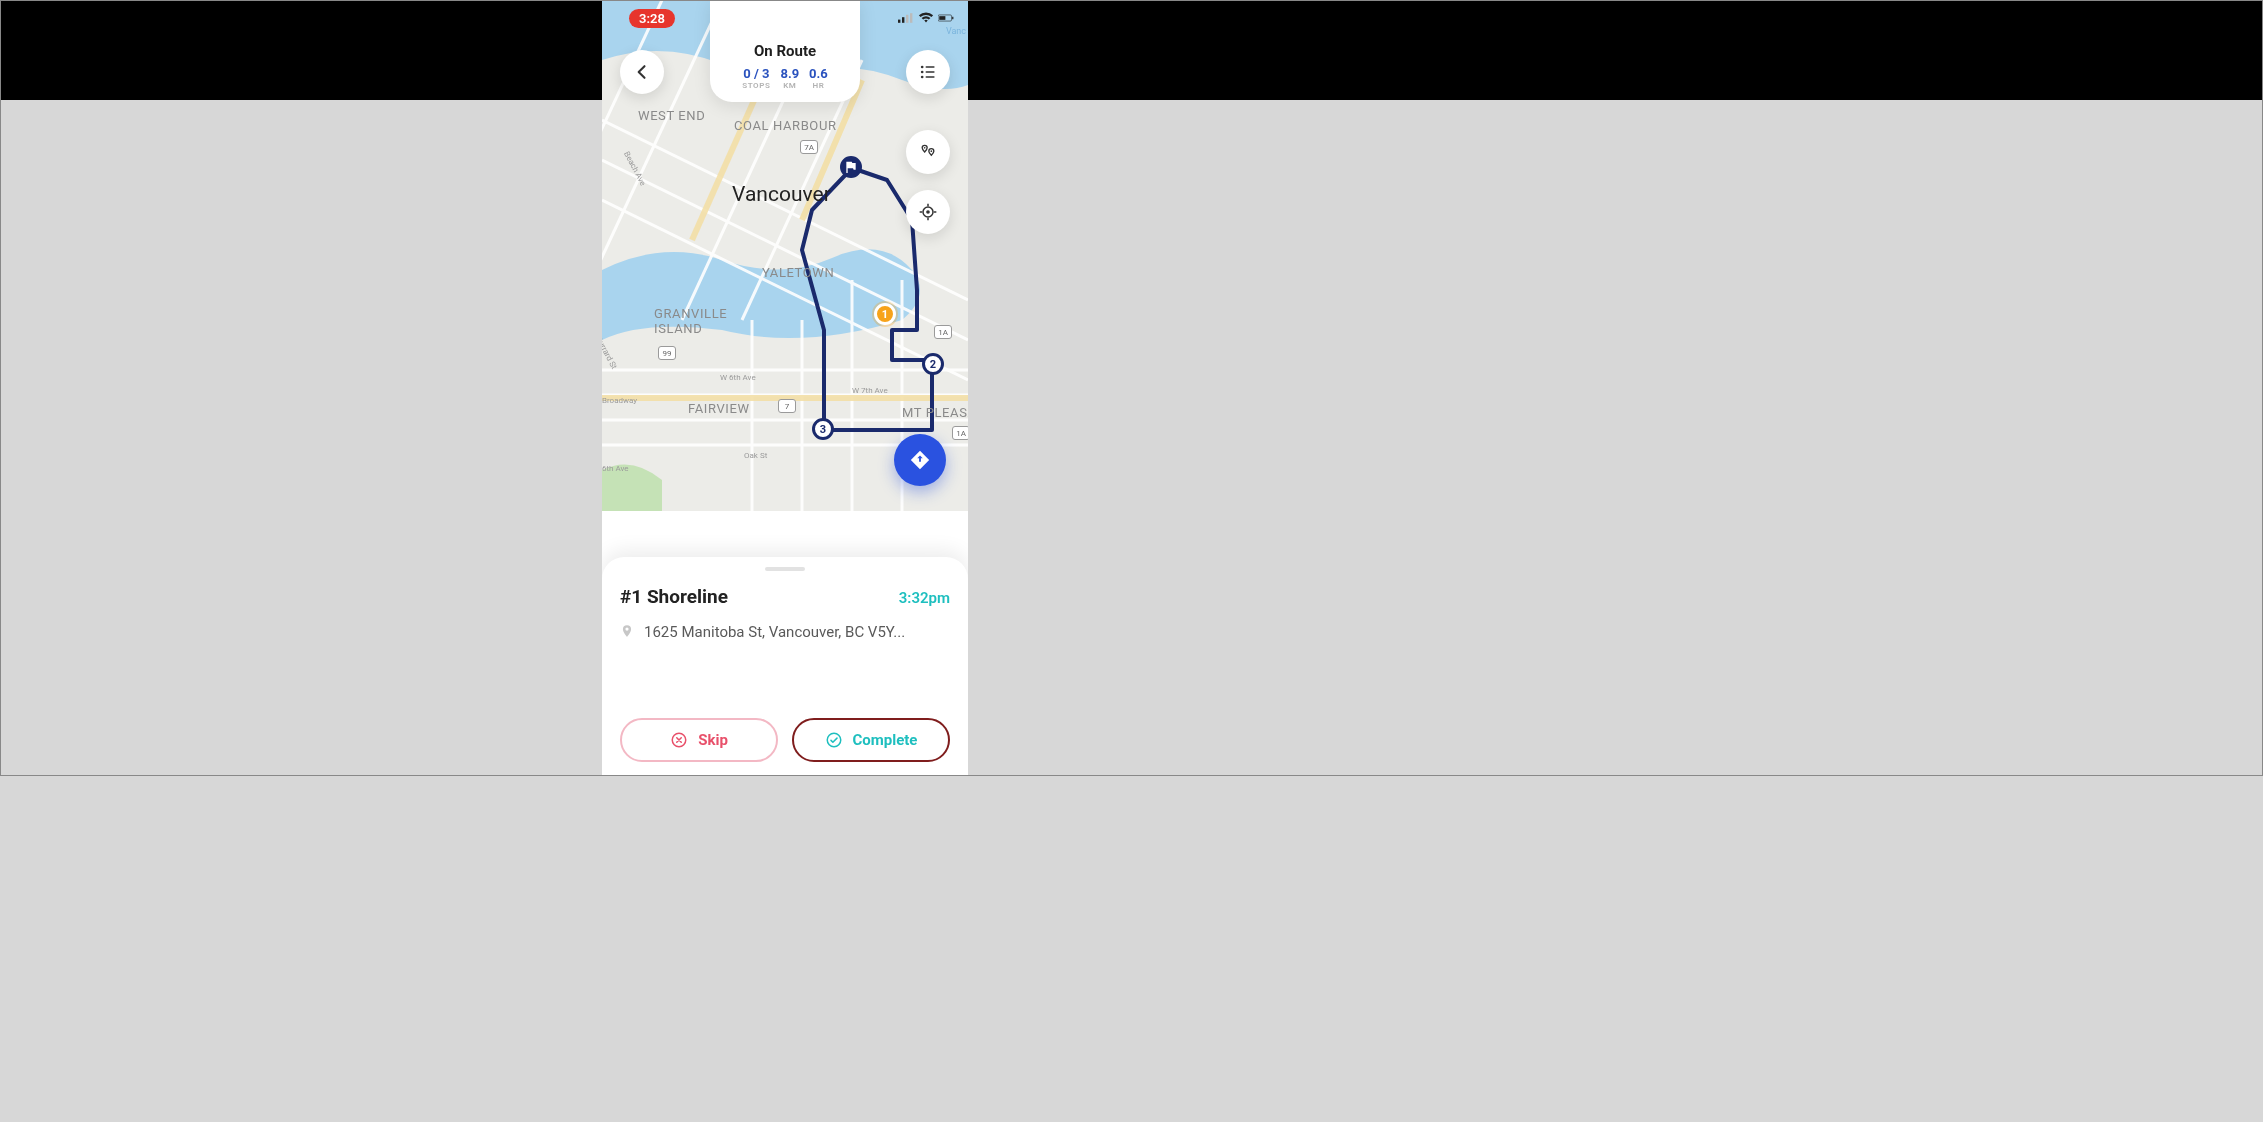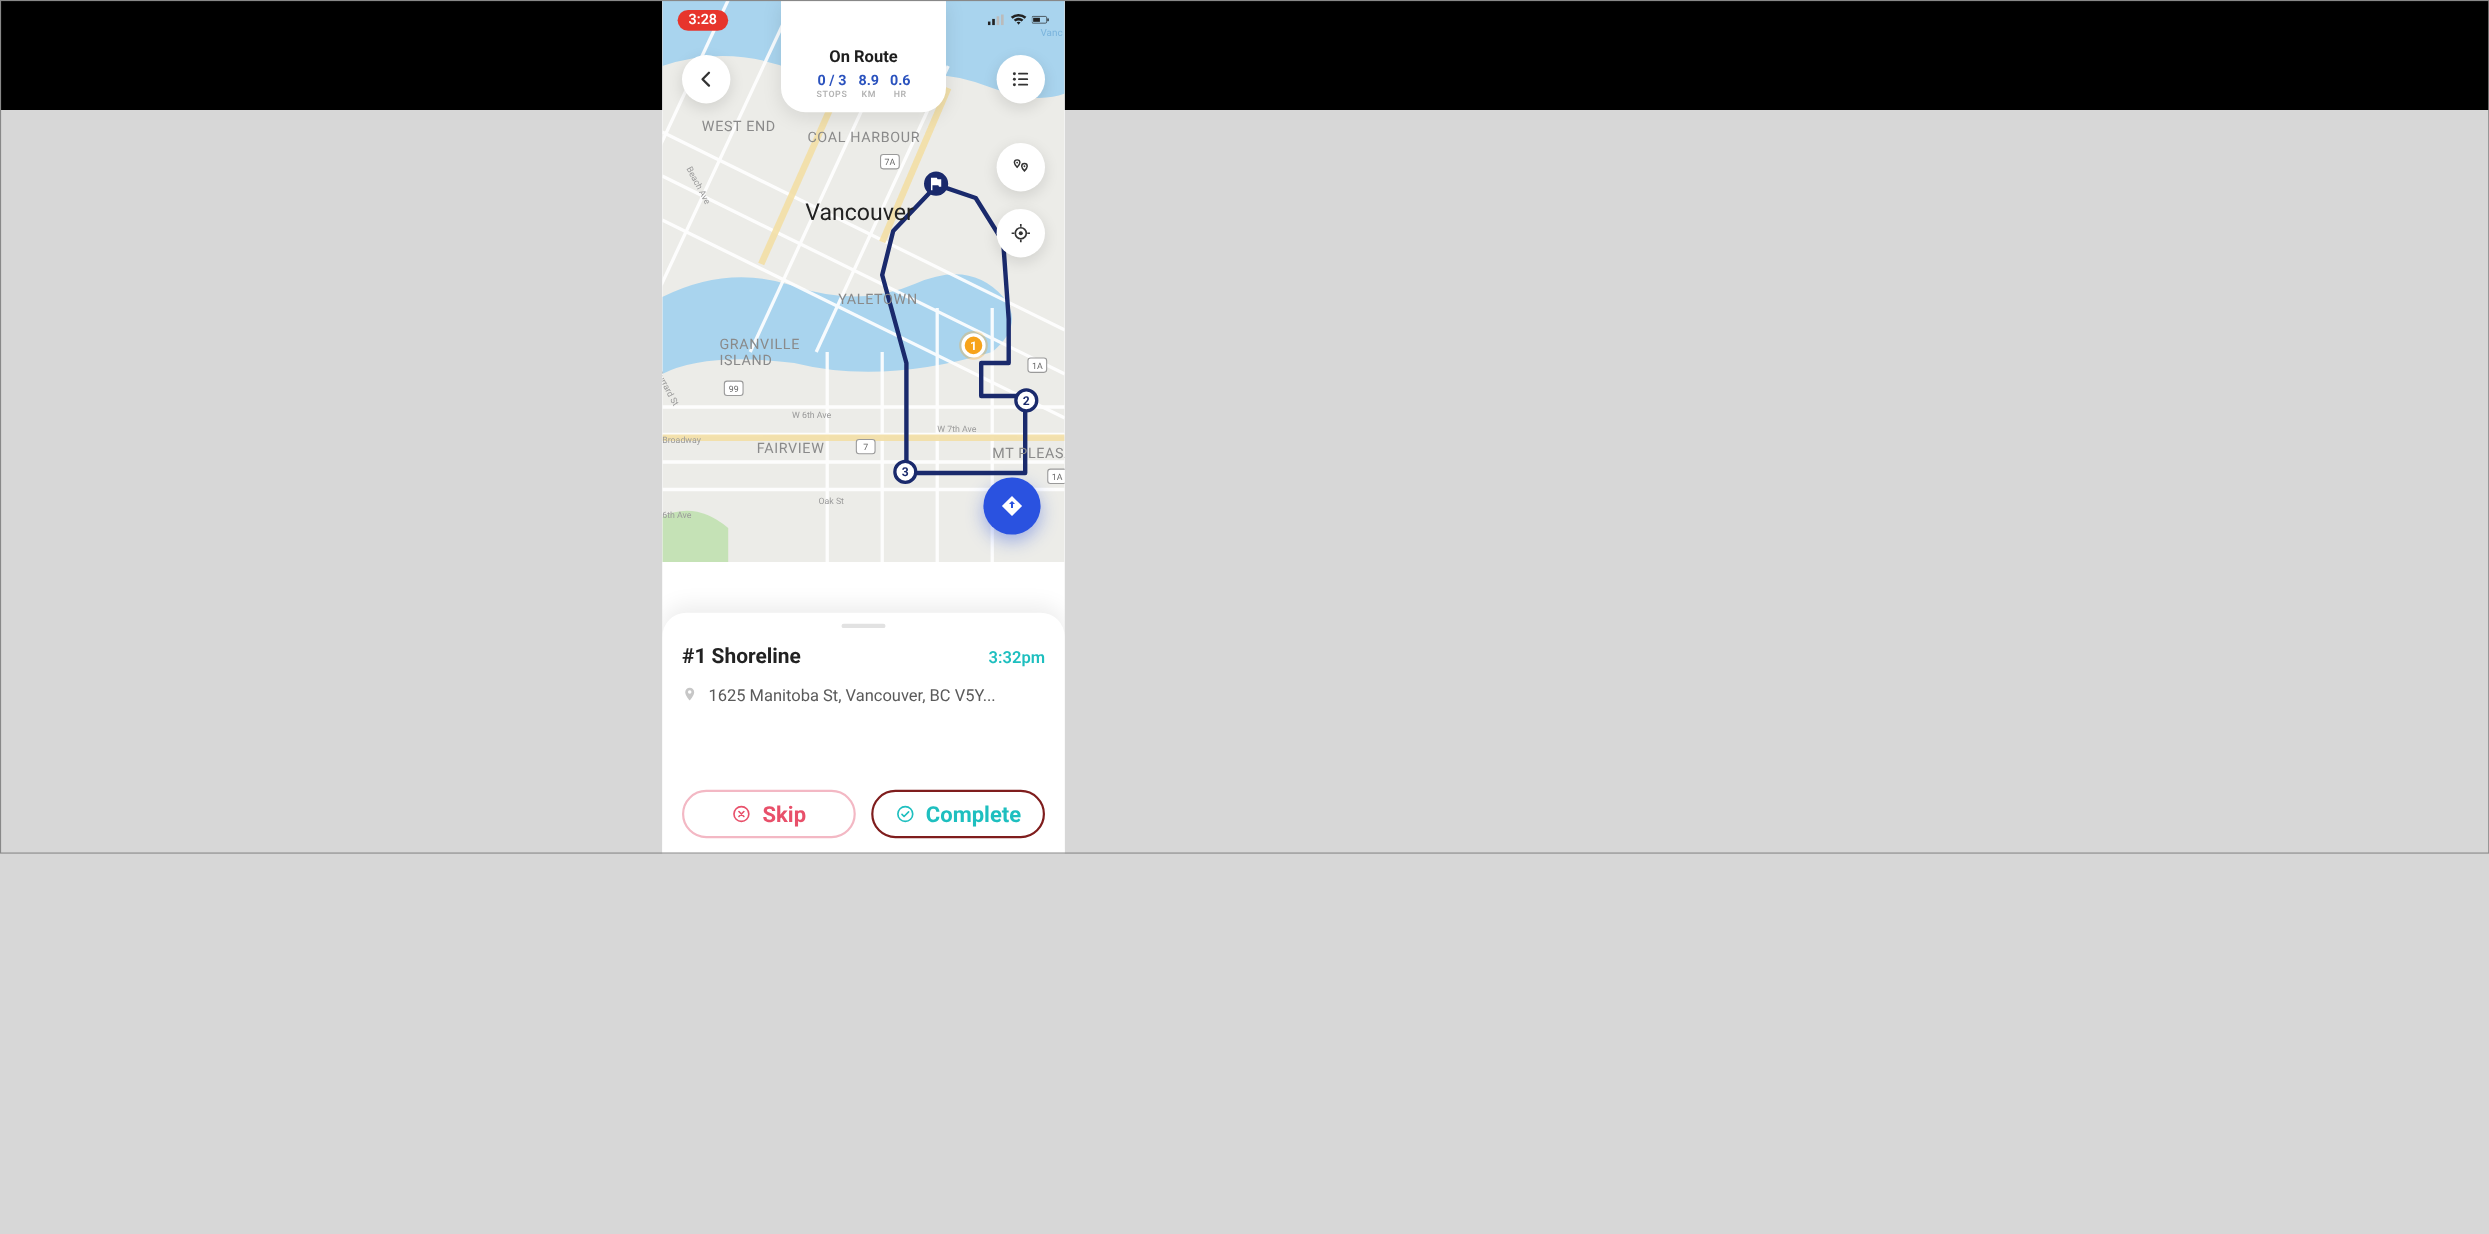--- a/index.html
+++ b/index.html
@@ -80,20 +80,21 @@
     padding: 0 14px;
     z-index: 30;
   }
   .time-pill {
     background: #e7352c;
     color: #fff;
     font-size: 13px;
     font-weight: 600;
     padding: 2px 10px;
     border-radius: 12px;
+    margin-left: 13px;
   }
   .status-icons { display:flex; gap:4px; align-items:center; color:#222; }
   .status-icons svg { width:16px; height:12px; }
   
   .header-panel {
     position: absolute;
     top: 0;
     left: 50%;
     transform: translateX(-50%);
     width: 150px;
@@ -195,21 +196,21 @@
   .sheet-actions { display:flex; gap:14px; }
   .pill-btn {
     flex:1;
     height:44px;
     border-radius:22px;
     background:#fff;
     display:flex;
     align-items:center;
     justify-content:center;
     gap:10px;
-    font-size:20px;
+    font-size:15px;
     font-weight:700;
   }
   .pill-btn.skip { border:2px solid #f3b8c4; color:#e8506a; }
   .pill-btn.complete { border:2px solid #7f1d1d; color:#1ebfbf; }
   .pill-btn svg { width:18px; height:18px; }
   .hwy-shield {
     position:absolute; width:18px; height:14px;
     border:1px solid #9a9a9a; border-radius:3px;
     background:#fff; font-size:8px; color:#666;
     display:flex;align-items:center;justify-content:center;

